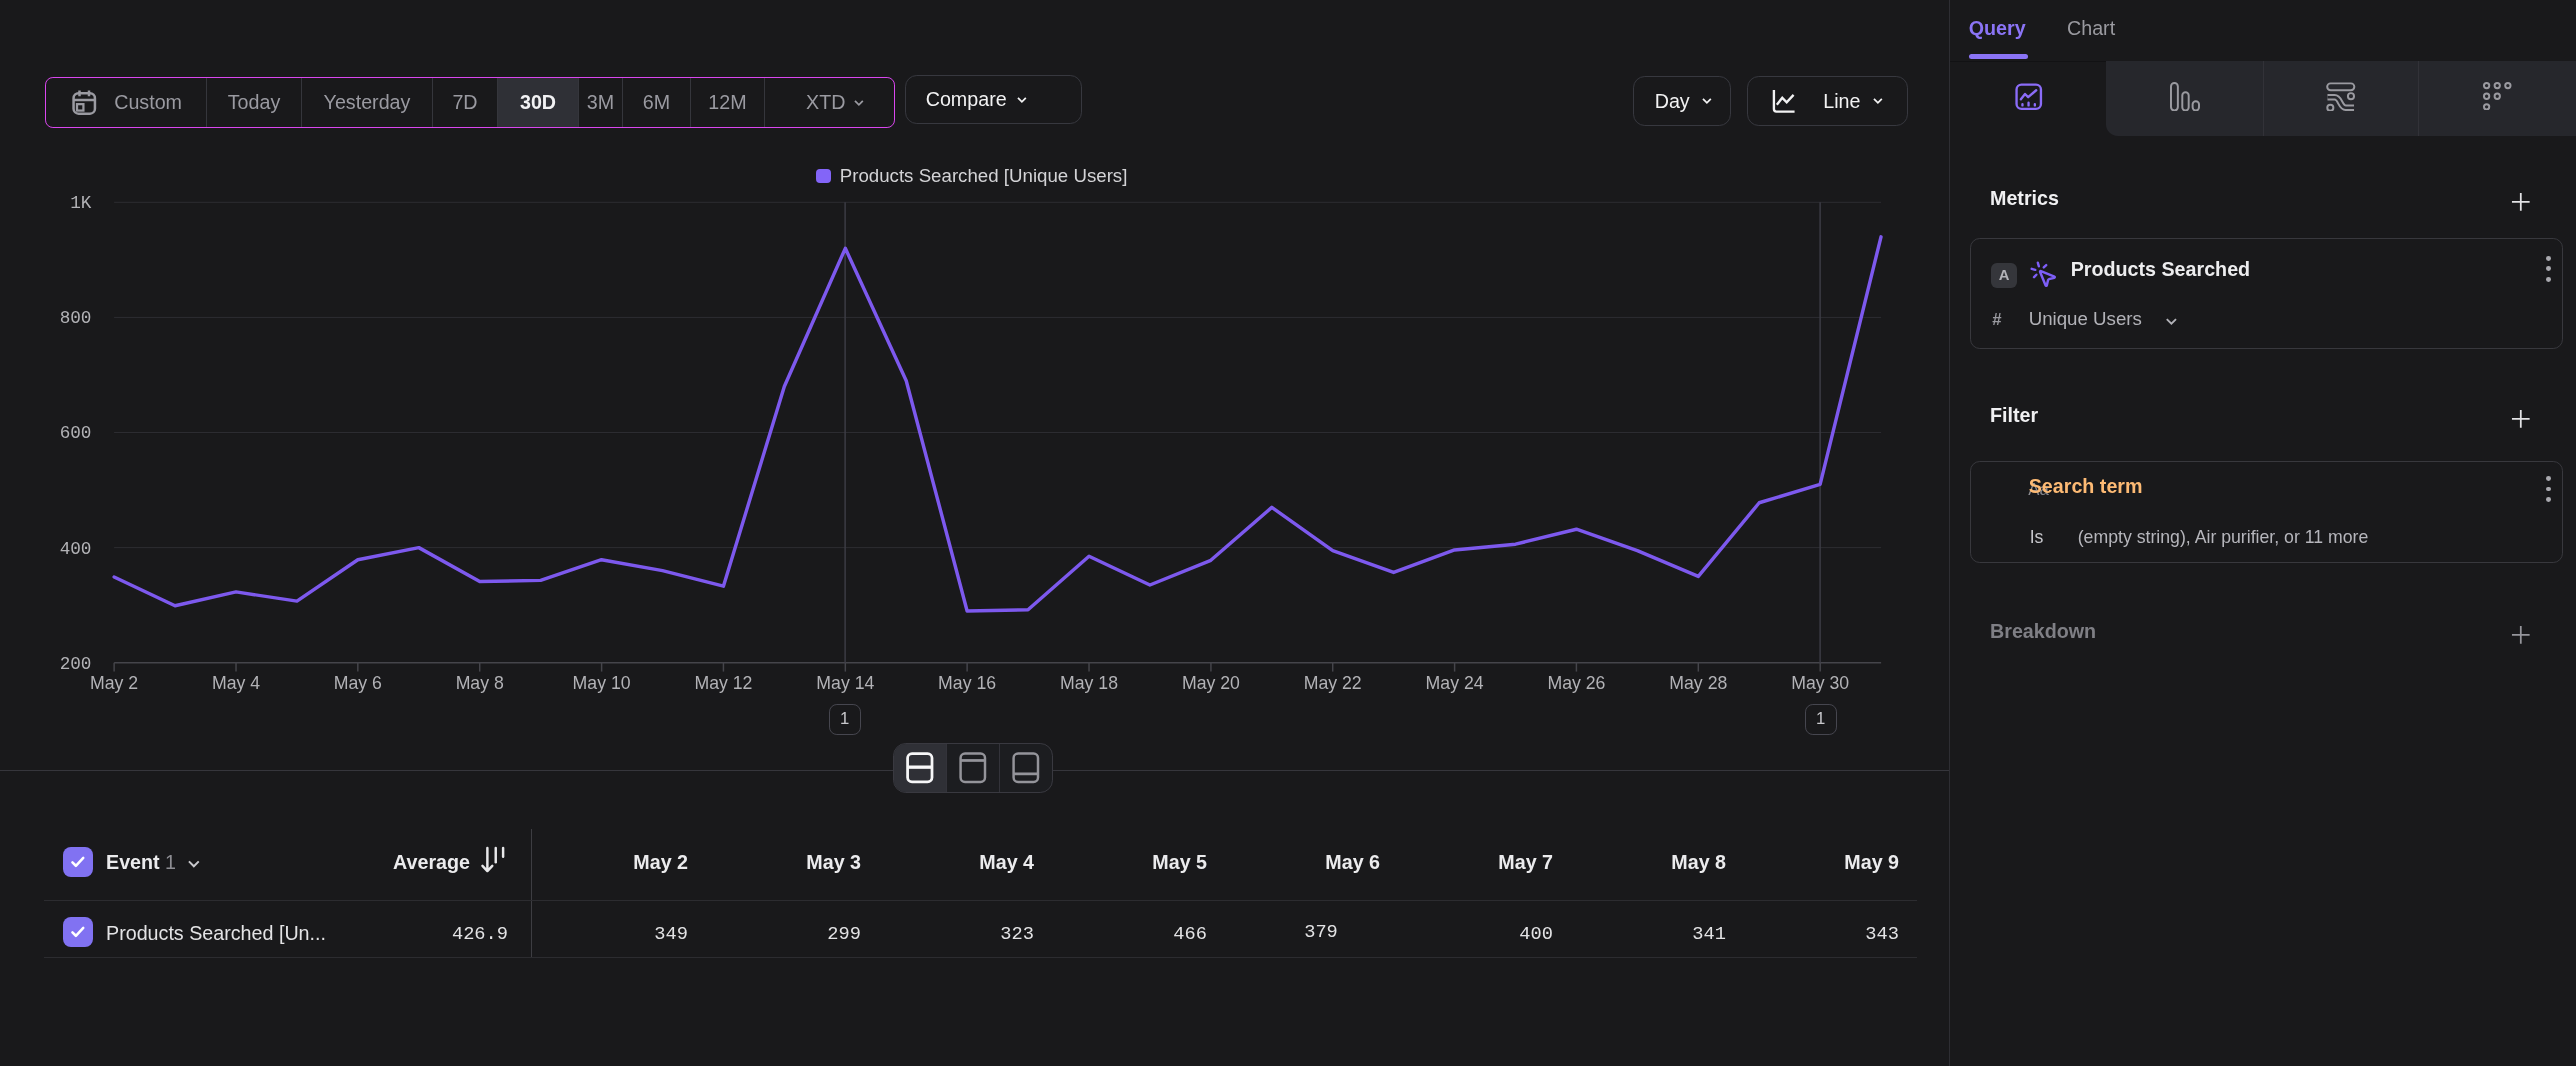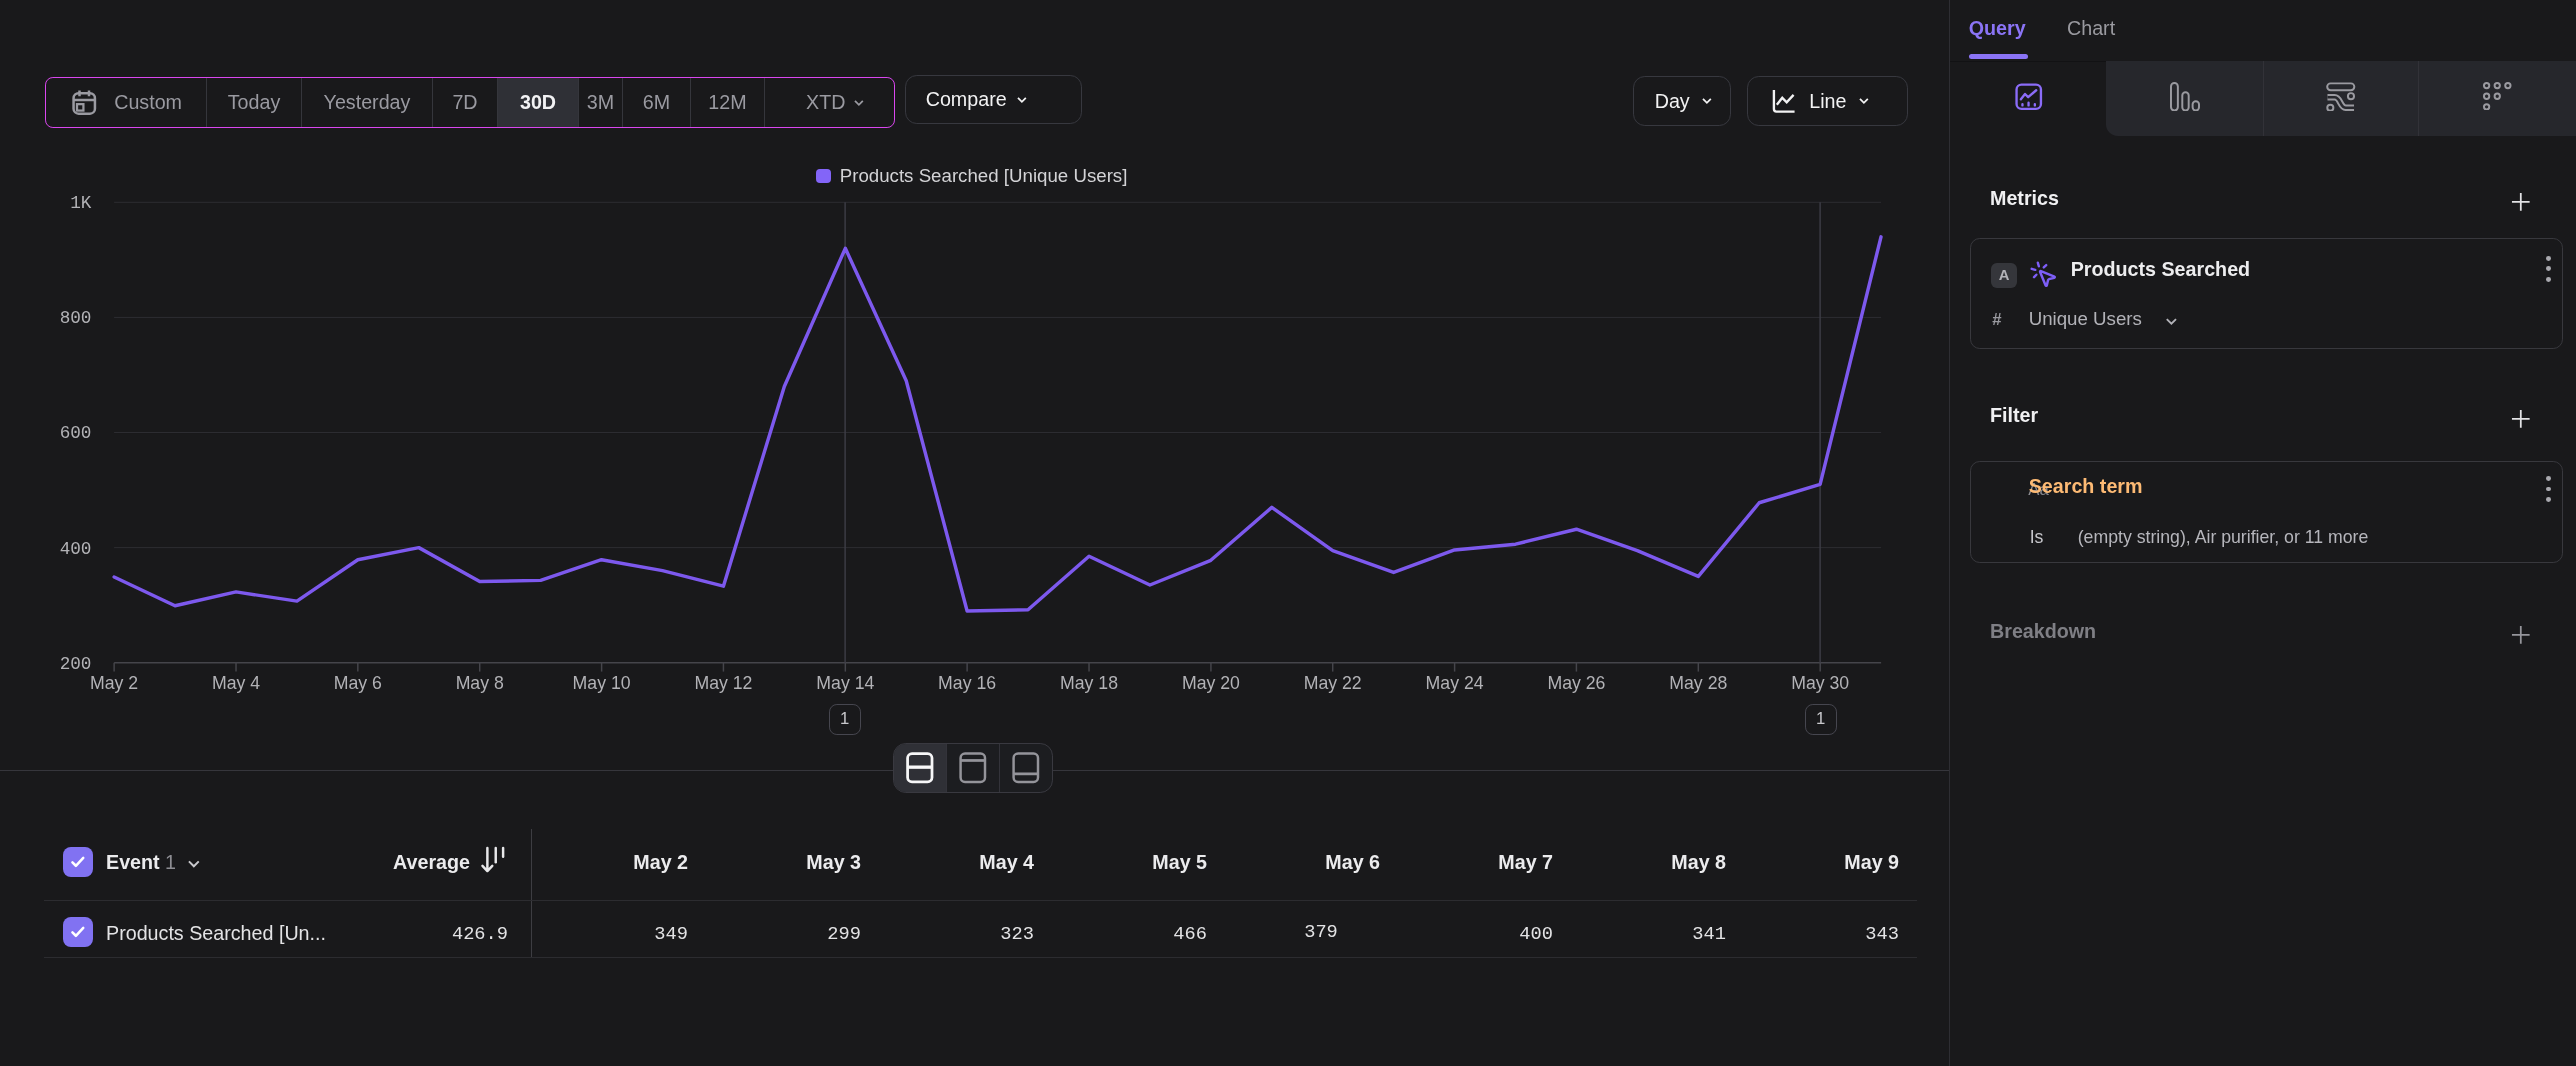--- a/index.html
+++ b/index.html
@@ -86,21 +86,21 @@
   <svg class="chev" viewBox="0 0 12 12" fill="none" stroke="#f2f2f3" stroke-width="1.8">
       <path d="M2 4l4 4 4-4"></path>
     </svg>
 </div>
 
 <div class="btn" style="left:1747px; top:76px; width:161px; height:50px; justify-content:flex-start; padding-left:20.7px; gap:0;">
   <svg width="29.5" height="29.5" viewBox="0 0 30 30" fill="none" stroke="#f2f2f3" stroke-width="2.4">
     <path d="M5 4v19.5c0 1.4 1.1 2.5 2.5 2.5H26"></path>
     <path d="M8 19l5.5-7 4.5 4.5L25 9"></path>
   </svg>
-  <span style="margin-left:11px; margin-right:11.8px;text-align:right;">Line</span>
+  <span style="margin-left:25px; margin-right:11.8px;text-align:right;">Line</span>
   <svg class="chev" viewBox="0 0 12 12" fill="none" stroke="#f2f2f3" stroke-width="1.8">
       <path d="M2 4l4 4 4-4"></path>
     </svg>
 </div>
 
 <div class="legend">
     <div class="sw"></div>
     <div class="lt">Products Searched [Unique Users]</div>
   </div>
 

